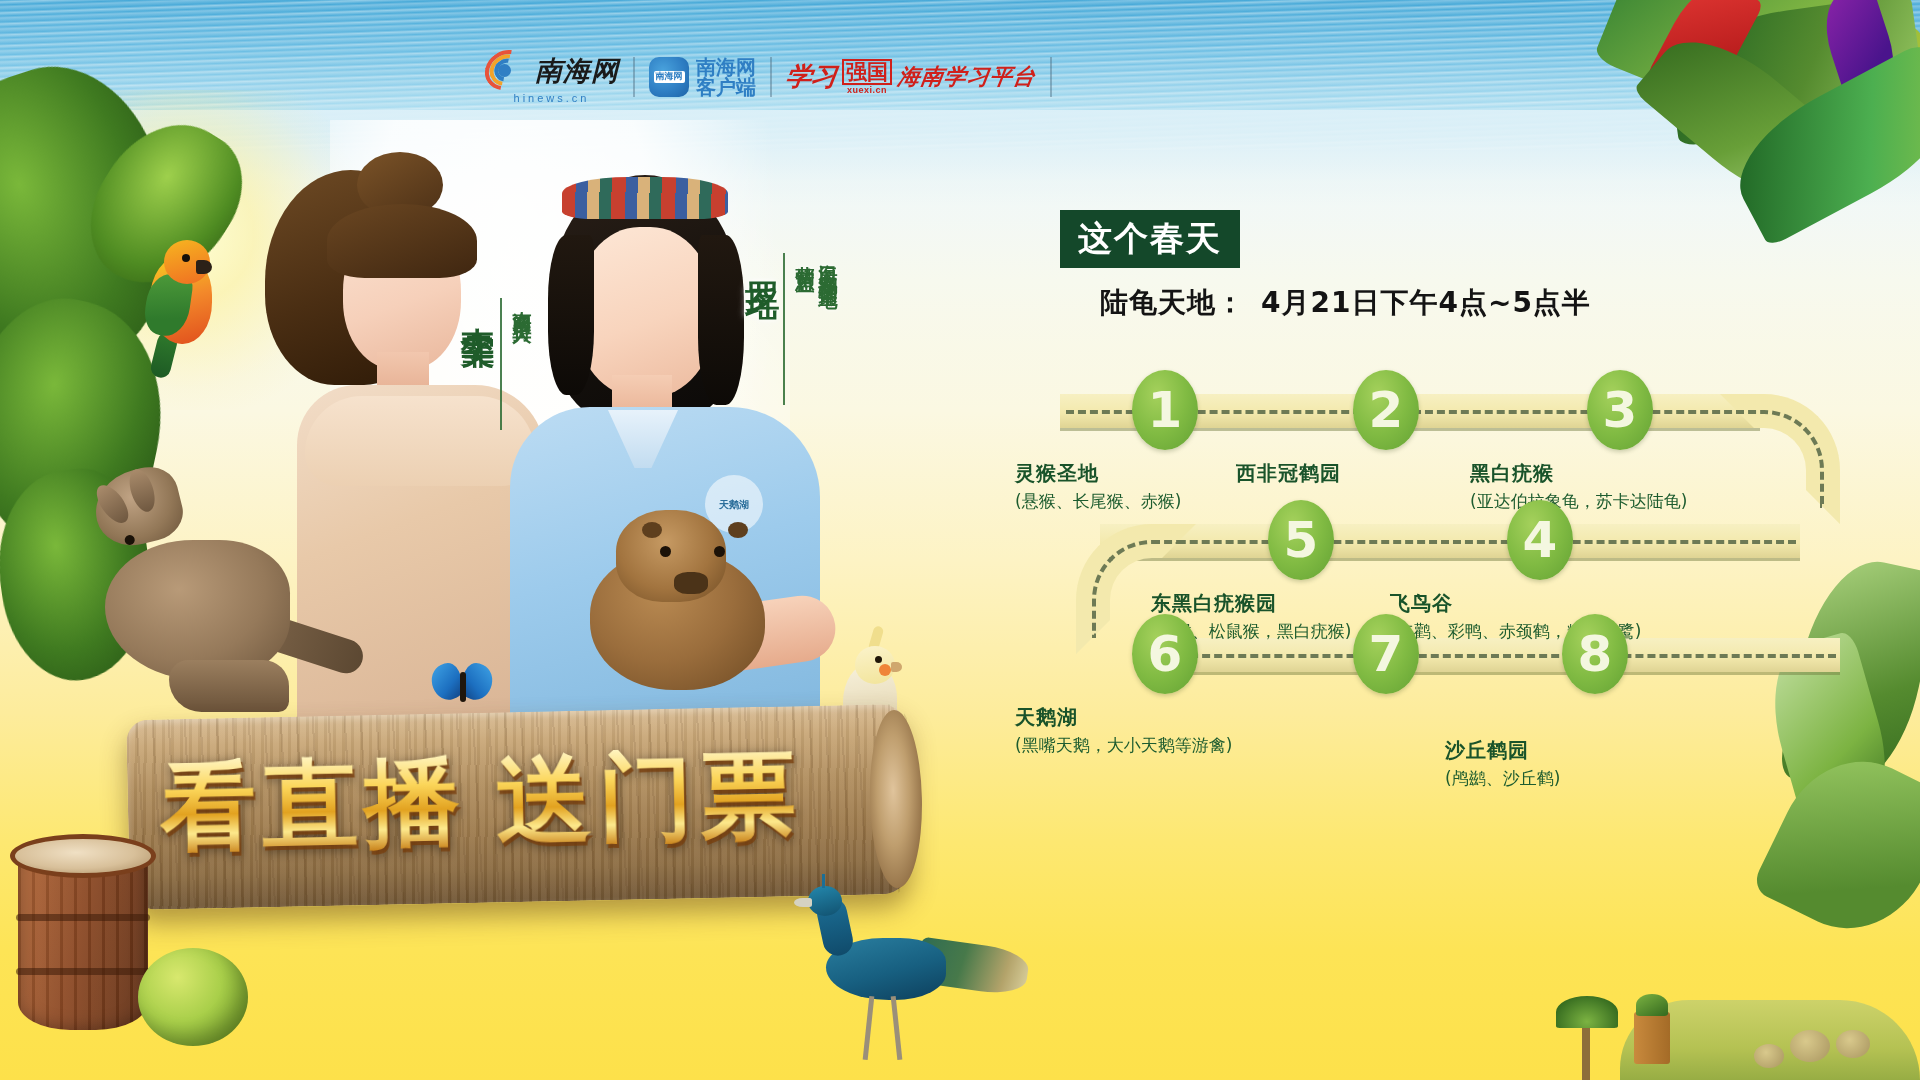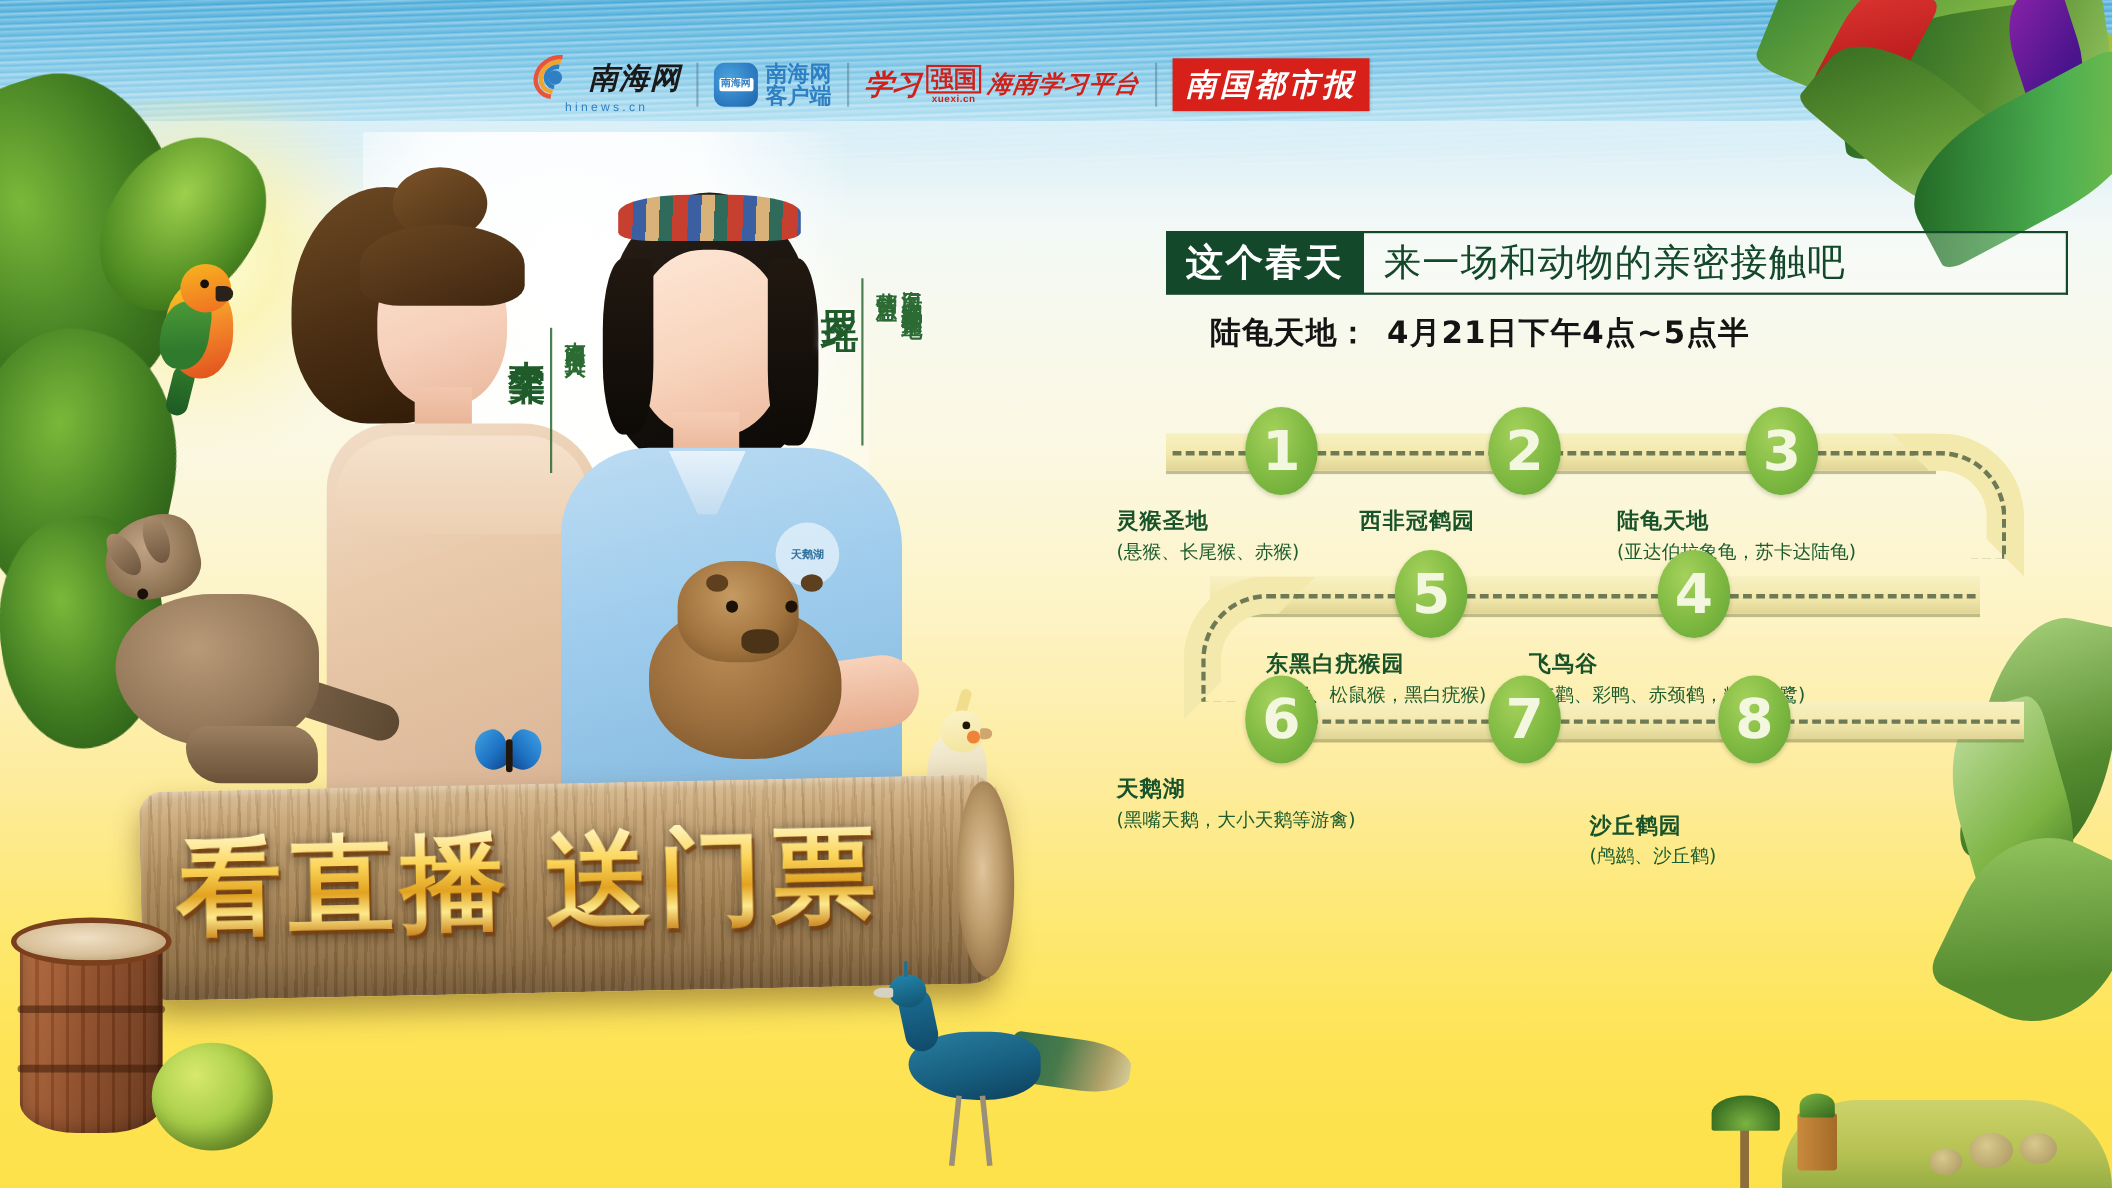--- a/index.html
+++ b/index.html
@@ -678,23 +678,20 @@
         <span class="xx-box">
           <span class="xx-strong">强国</span>
           <span class="xx-url">xuexi.cn</span>
         </span>
         <span class="xx-hainan">海南学习平台</span>
       </div>
     </div>
 
     <div class="logo-div"></div>
 
-    <div class="logo-cell">
-      <span class="np-logo">南国都市报</span>
-    </div>
   </div>
 
   <div class="left-art">
 
     <div class="sunburst"></div>
     <div class="leaf-blob leaf-a"></div>
     <div class="leaf-blob leaf-b"></div>
     <div class="leaf-blob leaf-c"></div>
     <div class="leaf-blob leaf-d"></div>
 
@@ -827,21 +824,20 @@
     <div class="gr-rock r2"></div>
     <div class="gr-rock r3"></div>
     <div class="gr-bamboo"></div>
     <div class="gr-palm"></div>
   </div>
 
   <div class="panel">
 
     <div class="headline-row">
       <div class="headline-badge">这个春天</div>
-      <div class="headline-main">来一场和动物的亲密接触吧</div>
     </div>
 
     <div class="time-row">
       <span>陆龟天地：</span>
       <span>4月21日下午4点~5点半</span>
     </div>
 
     <div class="route">
 
       <div class="track track-h t1"></div>
@@ -864,21 +860,21 @@
       </div>
 
       <div class="stop" style="left:293px; top:18px;">2</div>
       <div class="stop-label" style="left:176px; top:108px;">
         <div class="stop-name">西非冠鹤园</div>
         <div class="stop-animals"></div>
       </div>
 
       <div class="stop" style="left:527px; top:18px;">3</div>
       <div class="stop-label" style="left:410px; top:108px;">
-        <div class="stop-name">陆龟天地</div>
+        <div class="stop-name">黑白疣猴</div>
         <div class="stop-animals">(亚达伯拉象龟，苏卡达陆龟)</div>
       </div>
 
       <div class="stop" style="left:208px; top:148px;">5</div>
       <div class="stop-label" style="left:91px; top:238px;">
         <div class="stop-name">东黑白疣猴园</div>
         <div class="stop-animals">(狐猴、松鼠猴，黑白疣猴)</div>
       </div>
 
       <div class="stop" style="left:447px; top:148px;">4</div>

